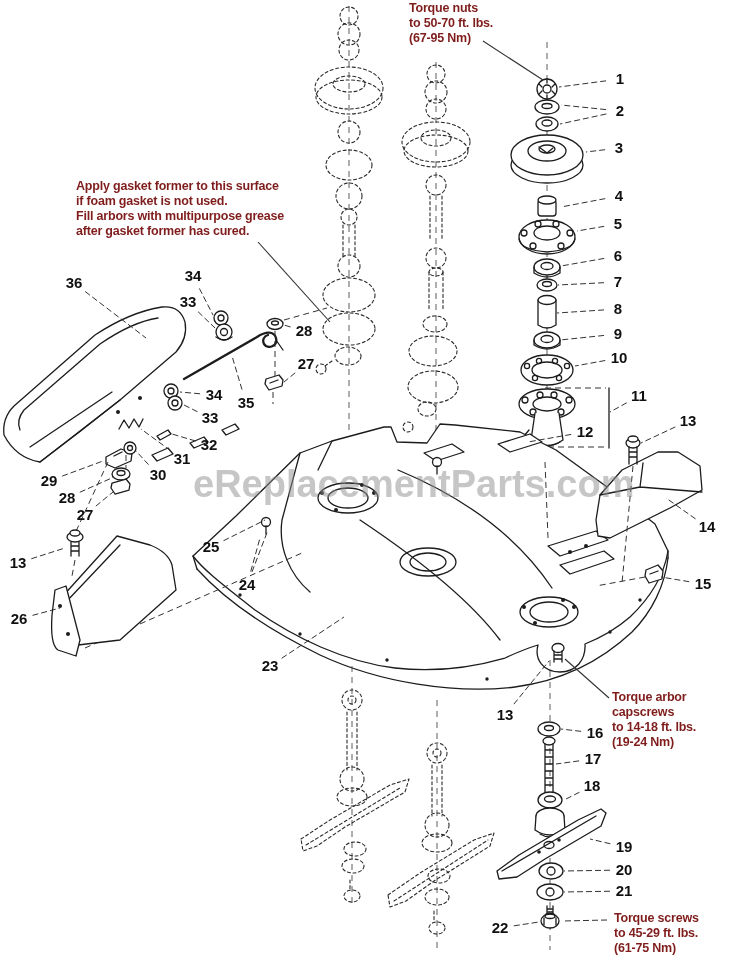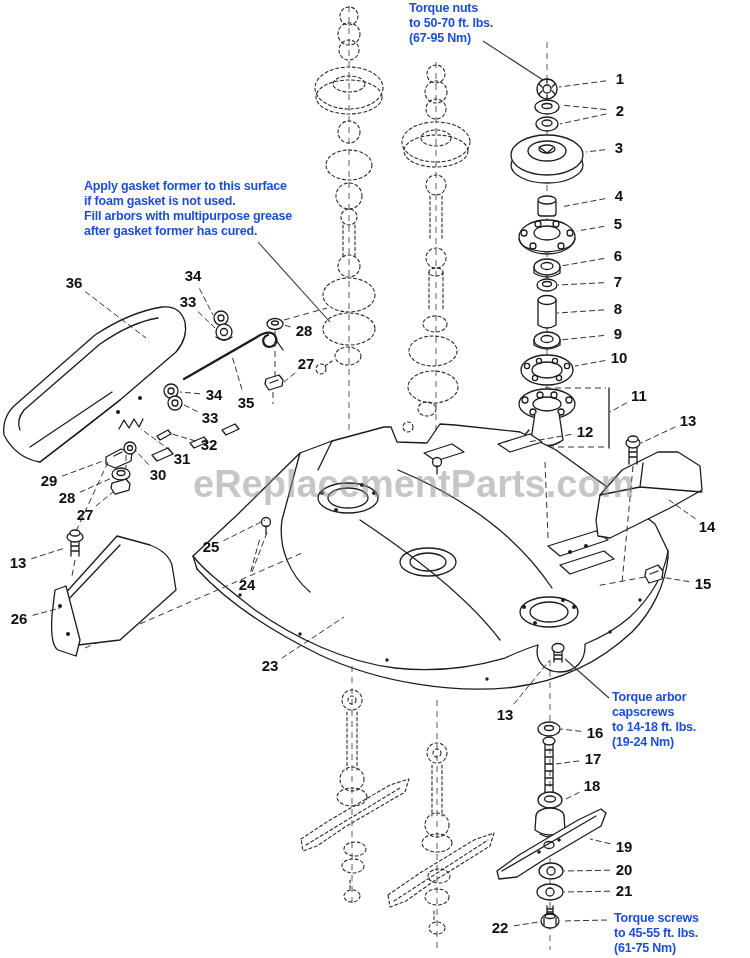--- a/index.html
+++ b/index.html
@@ -13,21 +13,21 @@
   
   .g{stroke:#2b2b2b;stroke-width:1.1;fill:none;stroke-dasharray:3 2.6;stroke-linecap:round;stroke-linejoin:round;}
   
   .cl{stroke:#4a4a4a;stroke-width:.9;fill:none;stroke-dasharray:6 5;}
   .dg{stroke:#333;stroke-width:1;fill:none;stroke-dasharray:6 4;}
   .dot{fill:#1c1c1c;stroke:none;}
   
   .leader{stroke:#333;stroke-width:1;stroke-dasharray:6 3;fill:none;}
   .leader-solid{stroke:#333;stroke-width:1.1;fill:none;stroke-dasharray:none;}
   text.plabel{font-family:"Liberation Sans",sans-serif;font-weight:bold;font-size:15px;fill:#101010;text-anchor:middle;}
-  .annotation{position:absolute;font-weight:bold;font-size:12.5px;line-height:15px;color:#1d4ed8;
+  .annotation{position:absolute;font-weight:bold;font-size:12.5px;line-height:15px;color:#7f1d1d;
               white-space:pre-line;letter-spacing:-0.2px;}
   #watermark{position:absolute;left:193px;top:463px;font-weight:bold;font-size:38px;
              color:#8f8f8f;opacity:.5;letter-spacing:0;white-space:nowrap;}
 </style>
 </head>
 <body>
 
 <div id="stage">
 <svg id="art" width="750" height="958" viewBox="0 0 750 958">
 
@@ -429,23 +429,23 @@
         <text x="306" y="369.2" class="plabel">27</text>
         <text x="74" y="288.2" class="plabel">36</text>
       </g>
 </svg>
 
 <div id="watermark">eReplacementParts.com</div>
 
 <div class="annotation" style="left: 409px; top: 1px;">Torque nuts
 to 50-70 ft. lbs.
 (67-95 Nm)</div>
-    <div class="annotation" style="left: 76px; top: 179px; margin-left: 8px;">Apply gasket former to this surface
+    <div class="annotation" style="left: 76px; top: 179px;">Apply gasket former to this surface
 if foam gasket is not used.
 Fill arbors with multipurpose grease
 after gasket former has cured.</div>
     <div class="annotation" style="left: 612px; top: 690px;">Torque arbor capscrews
 to 14-18 ft. lbs.
 (19-24 Nm)</div>
     <div class="annotation" style="left: 614px; top: 911px;">Torque screws
-to 45-55 ft. lbs.
+to 45-29 ft. lbs.
 (61-75 Nm)</div>
   </div>
 
 </body></html>

